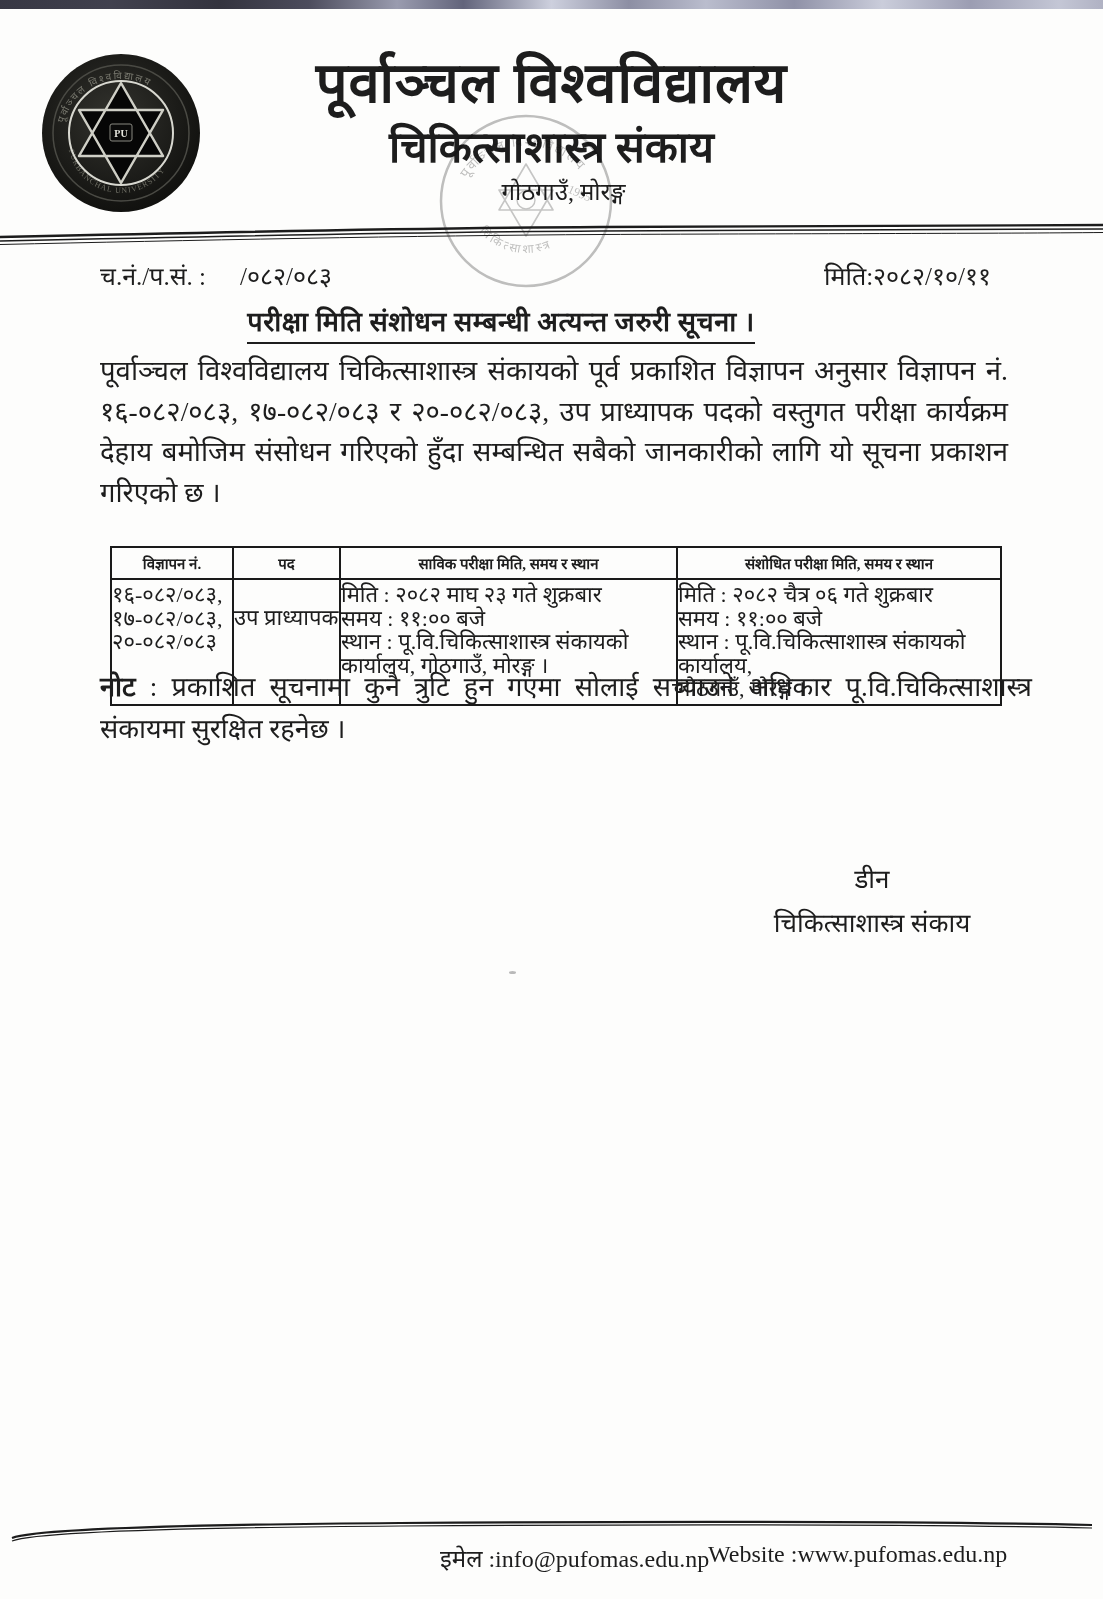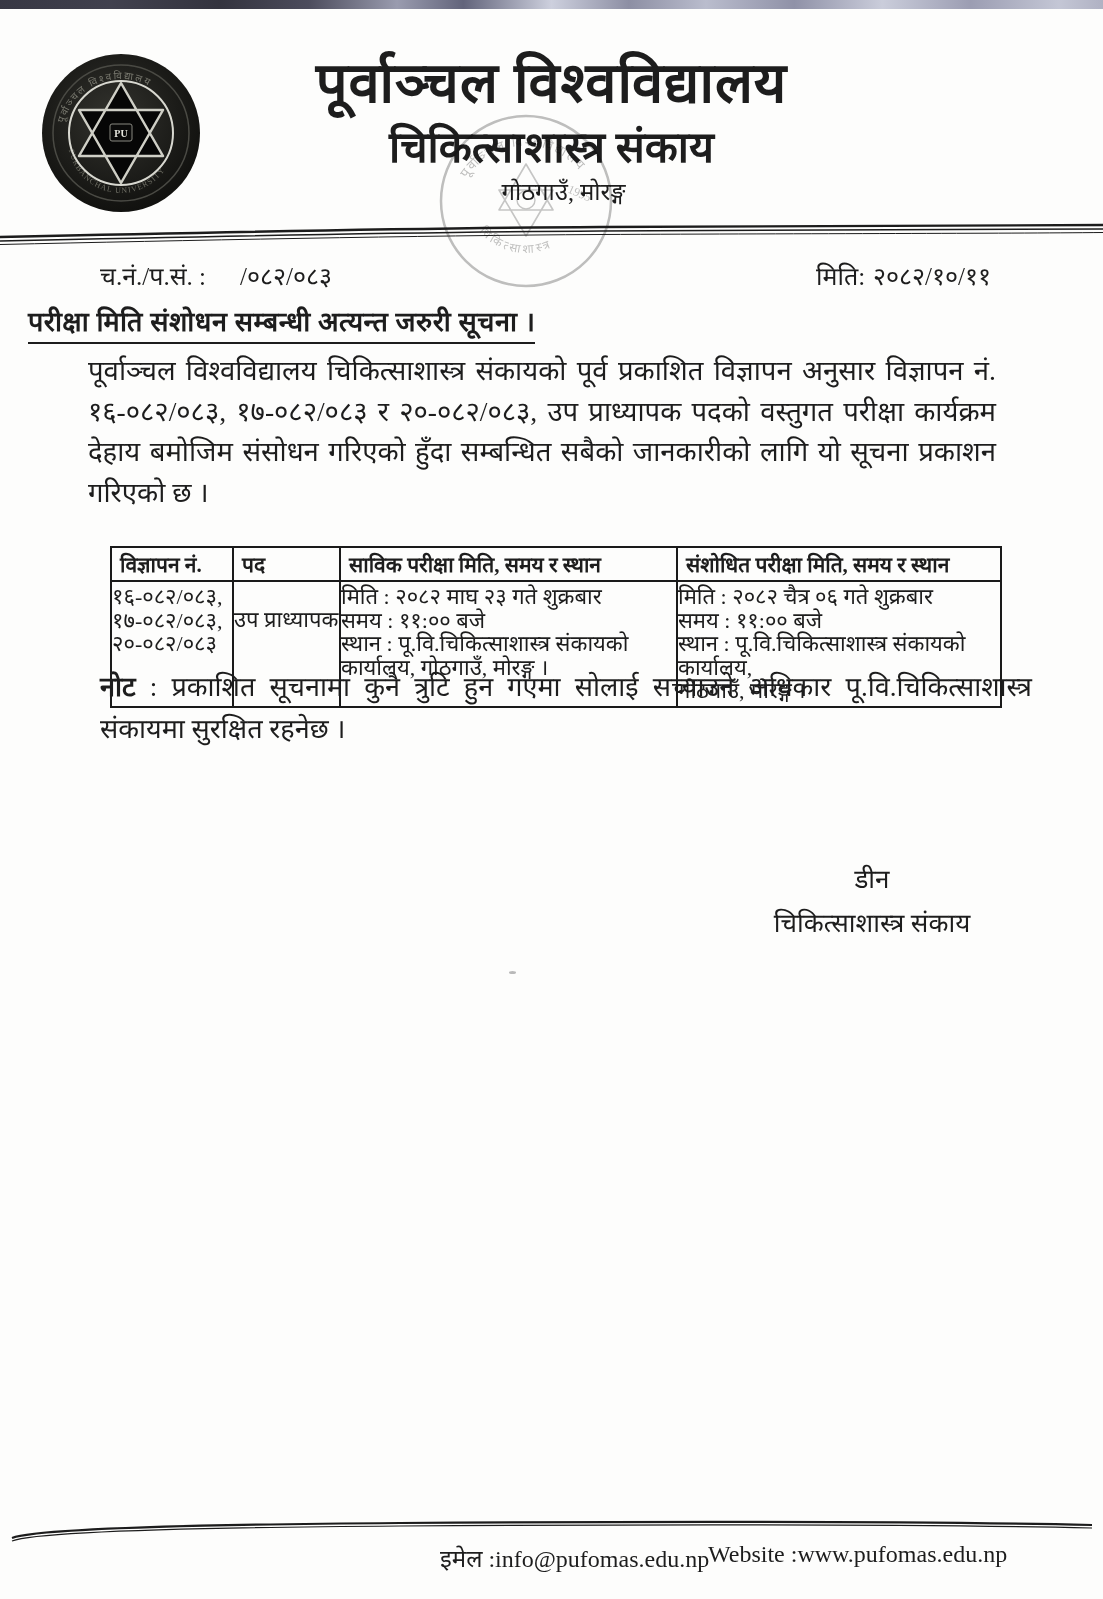--- a/index.html
+++ b/index.html
@@ -25,30 +25,30 @@
   .university { font-size:56px; font-weight:700; letter-spacing:1px; line-height:74px; }
   .faculty { font-size:43px; font-weight:700; line-height:56px; }
   .address { font-size:24px; line-height:32px; transform:translateX(12px); }
   .stamp { position:absolute; left:437px; top:112px; width:178px; height:178px;
            opacity:.55; mix-blend-mode:multiply; }
   .rule-top { position:absolute; left:0; top:220px; width:1103px; height:28px; }
   .meta-row { position:absolute; top:258px; left:100px; right:112px;
               display:flex; justify-content:space-between;
               font-size:25px; font-weight:400; }
   .ref-value { margin-left:34px; }
-  .date-value { margin-left:8px; }
-  .title-wrap { position:absolute; top:302px; left:0; width:1002px; text-align:left;margin-left:28px; }
+  .date-value { }
+  .title-wrap { position:absolute; top:302px; left:0; width:1002px; text-align:center; }
   .title { display:inline-block; font-size:27px; font-weight:700; letter-spacing:.5px;
            border-bottom:2.5px solid #1d1d1d; padding-bottom:3px; }
-  .para { position:absolute; top:351px; left:88px; width:908px;
+  .para { position:absolute; top:351px; left:100px; width:908px;
           font-size:27.5px; line-height:40.5px; text-align:justify; }
   .notice-table { position:absolute; top:546px; left:110px; width:890px;
                   border-collapse:collapse; table-layout:fixed; }
   .notice-table th, .notice-table td { border:2.5px solid #1a1a1a; }
-  .notice-table th { font-size:21px; font-weight:700; text-align:left;
+  .notice-table th { font-size:15px; font-weight:700; text-align:center;
                      padding:2px 8px; height:32px; white-space:nowrap; overflow:hidden; }
   .notice-table td { font-size:22px; vertical-align:top; padding:3px 0; line-height:23.5px; }
   td.post-cell { padding-top:26px; }
   .note { position:absolute; top:666px; left:100px; width:932px;
           font-size:27px; line-height:42px; text-align:justify; }
   .note-label { font-weight:700; }
   .signature { position:absolute; top:858px; left:742px; width:260px;
                text-align:center; font-size:26px; line-height:44px; }
   .speck { position:absolute; left:509px; top:971px; width:7px; height:3px;
            background:#b9b9b9; border-radius:50%; }

